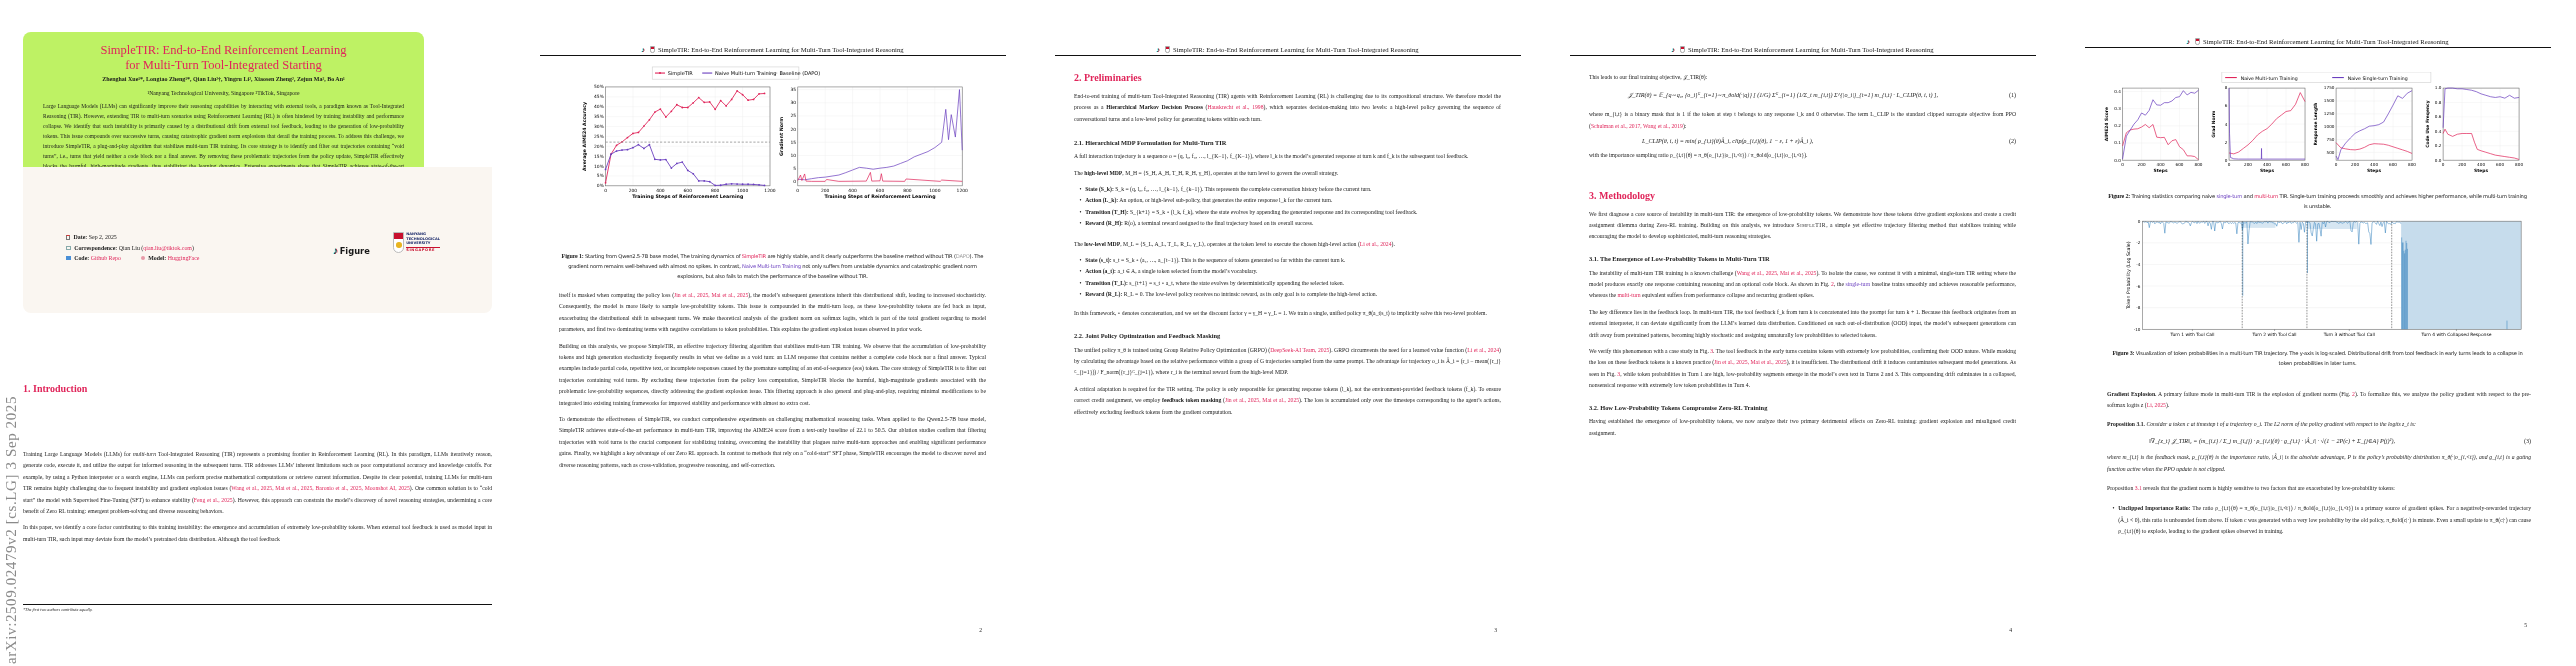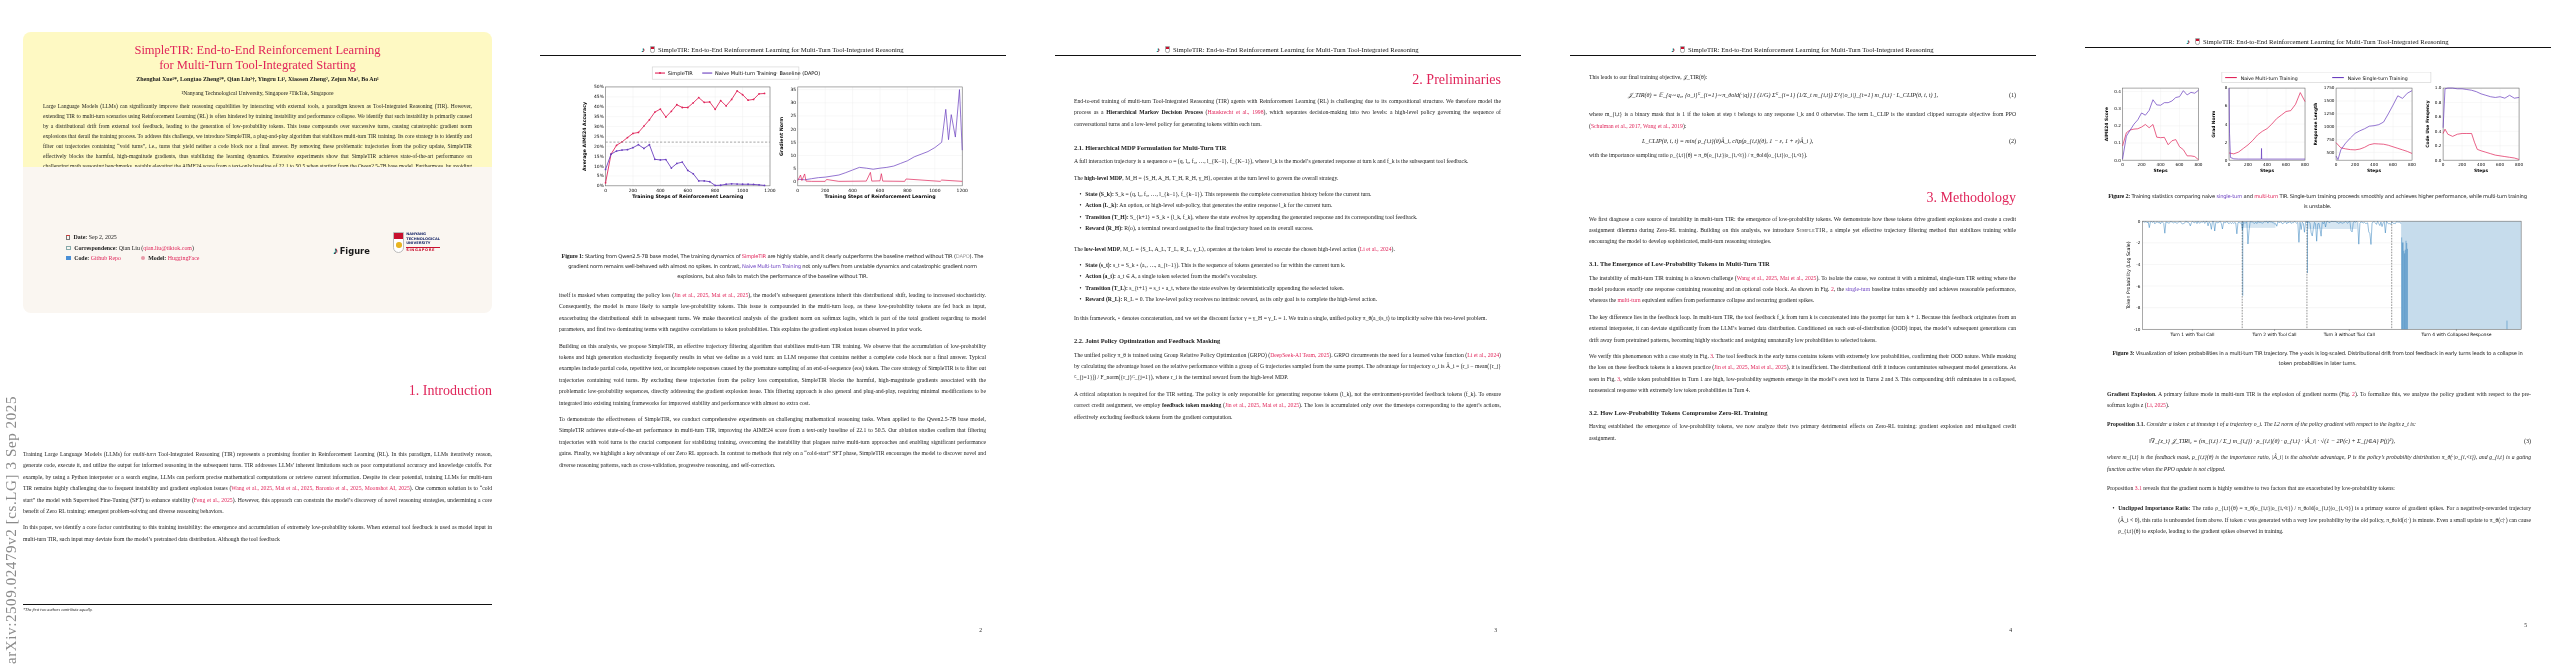--- a/index.html
+++ b/index.html
@@ -12,21 +12,21 @@
   .purple { color: #6a3fbf; }
   .grey { color: #9a9a9a; }
   a, .link { color: #e0255a; text-decoration: none; }
   p.body { font-size: 5.7px; line-height: 11.4px; text-align: justify; margin-bottom: 5px; }
   .runhead { position: absolute; top: 39px; left: 24.5px; right: 24.5px; height: 16.7px;
     border-bottom: 0.7px solid #111; display: flex; align-items: flex-end; justify-content: center; gap: 3.3px; padding-bottom: 1.7px; }
   .runhead .rtxt { font-size: 6.7px; }
   .tt-icon { width: 5px; height: 7.2px; position: relative; display: inline-block; }
   .ntu-icon { width: 5px; height: 6.7px; display: inline-block; background: linear-gradient(#c8102e 0 35%, #fff 35% 100%); border: 0.6px solid #aaa; border-radius: 0 0 2.2px 2.2px; }
   .pagenum { position: absolute; bottom: 34px; right: 48px; font-size: 5.6px; }
-  h2.sec { font-size: 14px; font-weight: normal; color: #e0255a; margin: 2.2px 0 7.8px; text-align: right; }
+  h2.sec { font-size: 10px; font-weight: bold; color: #e0255a; margin: 2.2px 0 7.8px; }
   h3.sub { font-size: 6.4px; font-weight: bold; margin: 7.8px 0 5.6px; }
   ul.bul { list-style: none; margin: 0 0 5.6px 5.6px; }
   ul.bul li { font-size: 5.7px; line-height: 11.4px; position: relative; padding-left: 5.6px; text-align: justify; }
   ul.bul li::before { content: "•"; position: absolute; left: 0; }
   .eq { display: flex; justify-content: space-between; align-items: center; font-size: 6.1px; font-style: italic; margin: 5.6px 0 6.7px 0; padding-left: 39px; }
   .eq .num { font-style: normal; }
   .caption { font-size: 5.2px; line-height: 10px; text-align: center; font-family: "DejaVu Sans", sans-serif; letter-spacing: -0.2px; }
   .caption b { font-family: "Liberation Serif", serif; font-size: 6.1px; }
   svg text { font-family: "DejaVu Sans", sans-serif; }
 
@@ -35,21 +35,21 @@
     font-family: "Liberation Serif", serif; font-size: 15px; color: #8a8a8a; white-space: nowrap; letter-spacing: 0.6px; }
 </style>
 </head>
 <body>
 
 <div class="strip">
 
   <div class="page">
     <div class="arxiv">arXiv:2509.02479v2  [cs.LG]  3 Sep 2025</div>
 
-    <div style="position:absolute; left:23px; top:32px; width:469px; height:142px; background:#fef9c3; border-radius:7.8px;">
+    <div style="position:absolute; left:23px; top:32px; width:401px; height:142px; background:#bef264; border-radius:7.8px;">
       <div style="position:absolute; top:11px; left:0; right:0; text-align:center; color:#e0255a; font-size:12.5px; line-height:15px;">
         <div>SimpleTIR: End-to-End Reinforcement Learning</div>
         <div>for Multi-Turn Tool-Integrated Starting</div>
       </div>
       <div style="position:absolute; top:44px; left:0; right:0; text-align:center; font-size:6px; font-weight:bold;">Zhenghai Xue¹*, Longtao Zheng¹*, Qian Liu²†, Yingru Li², Xiaosen Zheng², Zejun Ma², Bo An¹</div>
       <div style="position:absolute; top:58px; left:0; right:0; text-align:center; font-size:5.7px;">¹Nanyang Technological University, Singapore  ²TikTok, Singapore</div>
       <p style="position:absolute; top:69px; left:20px; right:20px; font-size:5.5px; line-height:10px; text-align:justify;">Large Language Models (LLMs) can significantly improve their reasoning capabilities by interacting with external tools, a paradigm known as Tool-Integrated Reasoning (TIR). However, extending TIR to multi-turn scenarios using Reinforcement Learning (RL) is often hindered by training instability and performance collapse. We identify that such instability is primarily caused by a distributional drift from external tool feedback, leading to the generation of low-probability tokens. This issue compounds over successive turns, causing catastrophic gradient norm explosions that derail the training process. To address this challenge, we introduce SimpleTIR, a plug-and-play algorithm that stabilizes multi-turn TIR training. Its core strategy is to identify and filter out trajectories containing “void turns”, i.e., turns that yield neither a code block nor a final answer. By removing these problematic trajectories from the policy update, SimpleTIR effectively blocks the harmful, high-magnitude gradients, thus stabilizing the learning dynamics. Extensive experiments show that SimpleTIR achieves state-of-the-art performance on challenging math reasoning benchmarks, notably elevating the AIME24 score from a text-only baseline of 22.1 to 50.5 when starting from the Qwen2.5-7B base model. Furthermore, by avoiding the constraints of supervised fine-tuning, SimpleTIR encourages the model to discover diverse and sophisticated reasoning patterns, such as self-correction and cross-validation.</p>
     </div>
 
     <div style="position:absolute; left:23px; top:175px; width:469px; height:0;">

